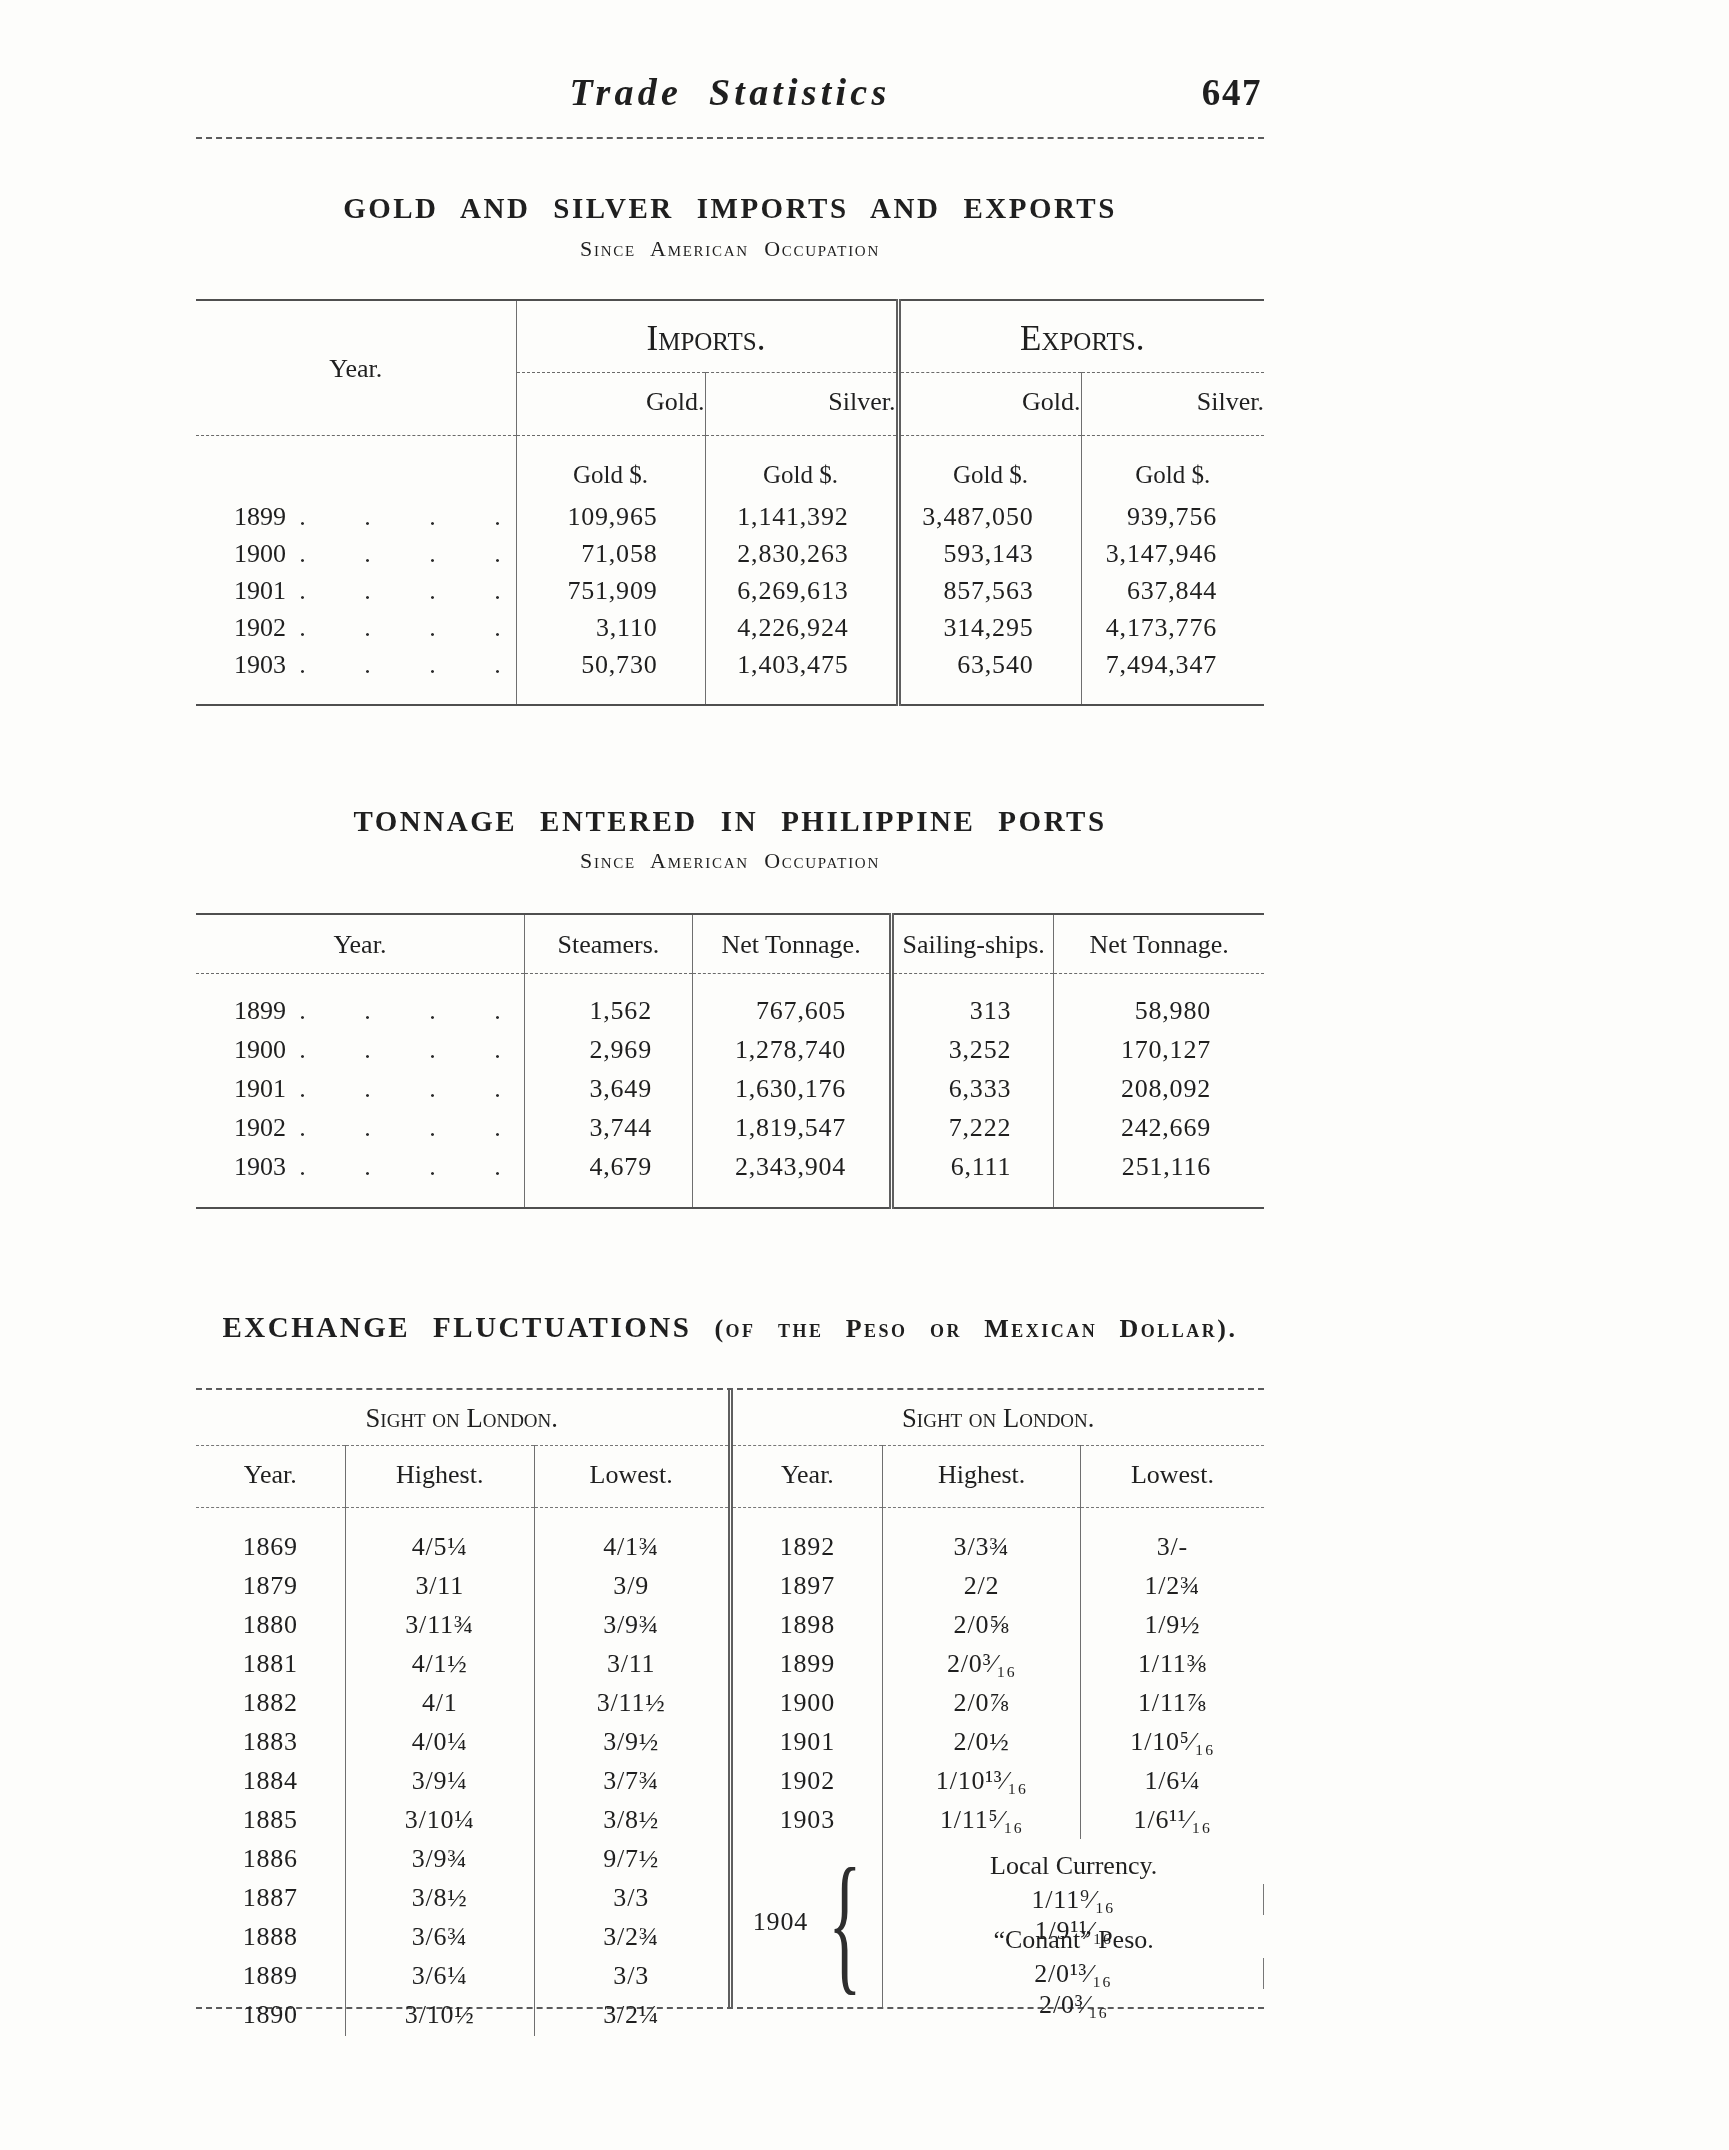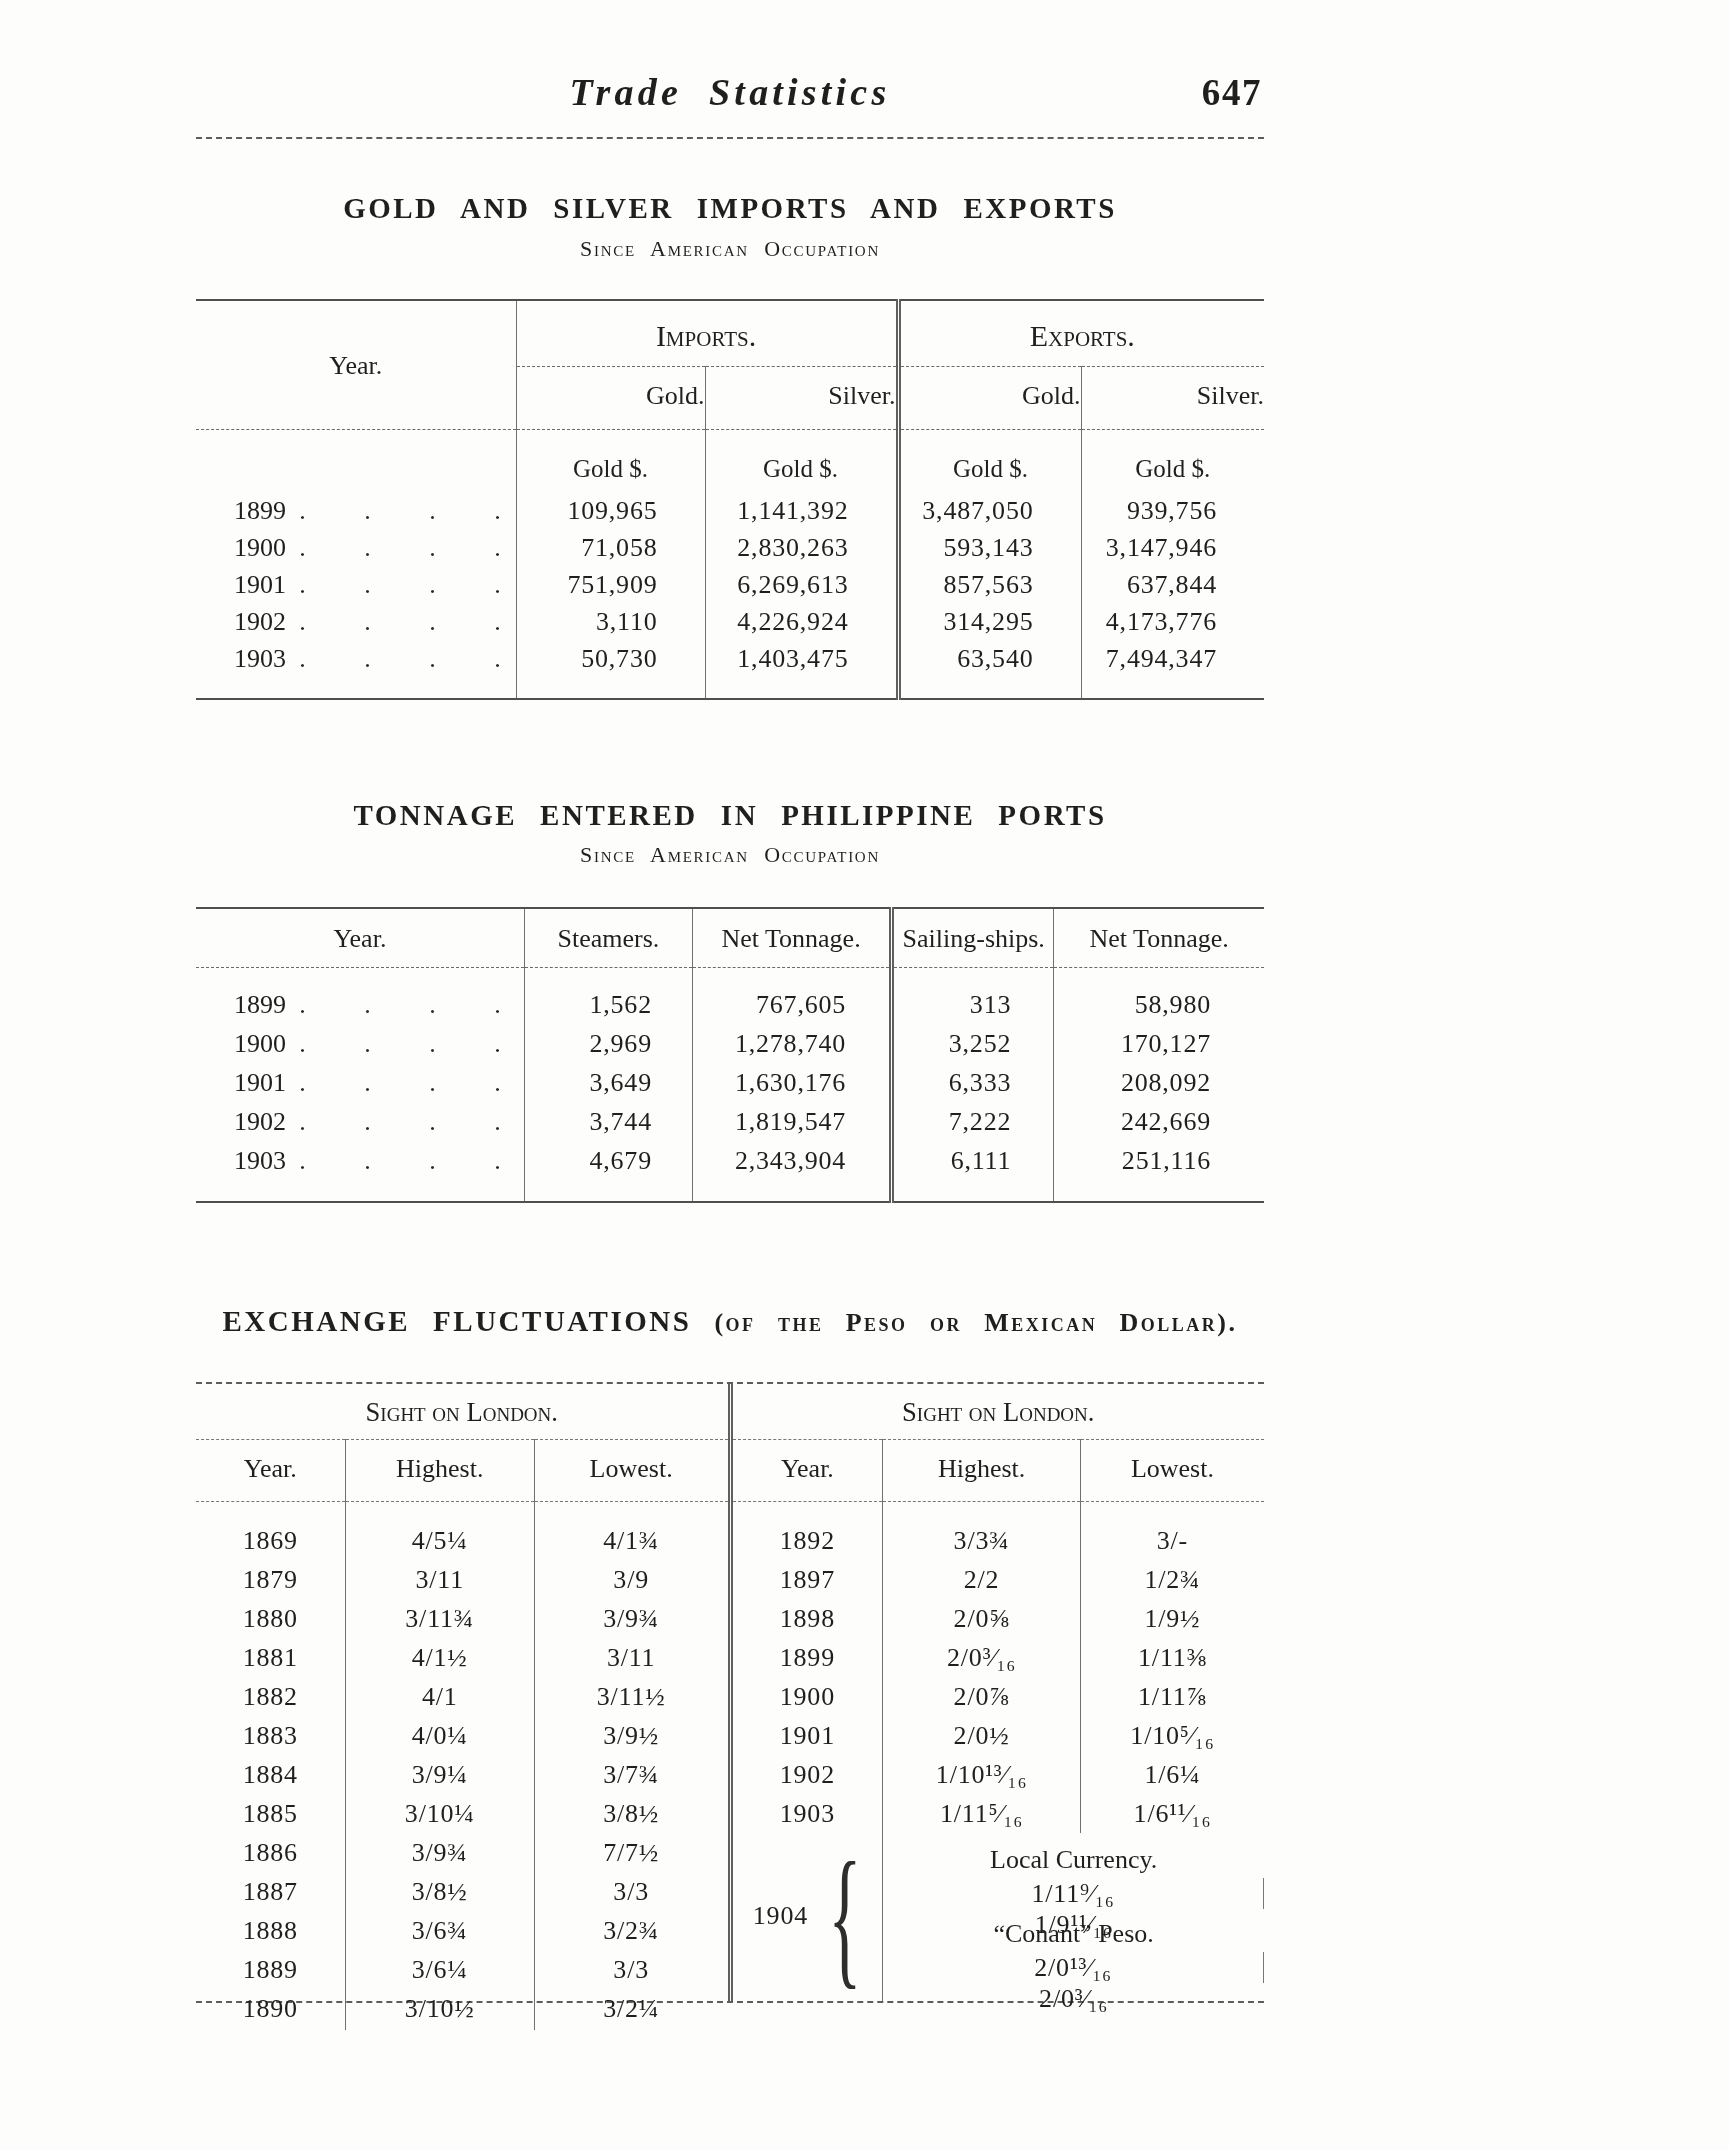--- a/index.html
+++ b/index.html
@@ -24,21 +24,21 @@
   .mt3{margin-top:101px;}
   .paren{font-variant:small-caps;font-weight:bold;font-size:26px;}
 
   table{border-collapse:collapse;table-layout:fixed;font-size:26px;color:#1f1f1f;}
   th{font-weight:normal;}
   .vl{border-left:1.7px solid #6f6f6f;}
   .vdbl{border-left:5.8px double #5f5f5f;}
 
   
   .t1{width:100%;margin-top:37px;border-top:2.5px solid #4f4f4f;border-bottom:2.5px solid #4f4f4f;}
-  .t1 .grp-th{font-variant:small-caps;font-size:30px;padding:16.6px 0 11.6px;border-bottom:1.7px dashed #6a6a6a;text-align:center;}
+  .t1 .grp-th{font-variant:small-caps;font-size:35px;padding:16.6px 0 11.6px;border-bottom:1.7px dashed #6a6a6a;text-align:center;}
   .t1 .year-h{border-bottom:1.7px dashed #6a6a6a;text-align:center;font-size:26px;}
   .t1 .hdr2 th{padding:13.3px 0 18.3px;border-bottom:1.7px dashed #6a6a6a;text-align:right;margin-left:8px;}
   .t1 .unit td{padding-top:21.6px;padding-bottom:5px;text-align:center;font-size:25px;}
   .t1 td{height:35px;vertical-align:middle;}
   .t1 .num{text-align:right;padding-right:47px;letter-spacing:0.8px;}
   .t1 tbody tr:last-child td{padding-bottom:21.6px;}
   .yr{padding-left:38px;}
   .dots{margin-left:13.3px;word-spacing:2.0em;color:#2b2b2b;}
 
   
@@ -281,21 +281,21 @@
               <td class="vl">3/7¾</td>
             </tr>
               <tr class="xrow">
               <td>1885</td>
               <td class="vl">3/10¼</td>
               <td class="vl">3/8½</td>
             </tr>
               <tr class="xrow">
               <td>1886</td>
               <td class="vl">3/9¾</td>
-              <td class="vl">7/7½</td>
+              <td class="vl">9/7½</td>
             </tr>
               <tr class="xrow">
               <td>1887</td>
               <td class="vl">3/8½</td>
               <td class="vl">3/3</td>
             </tr>
               <tr class="xrow">
               <td>1888</td>
               <td class="vl">3/6¾</td>
               <td class="vl">3/2¾</td>

